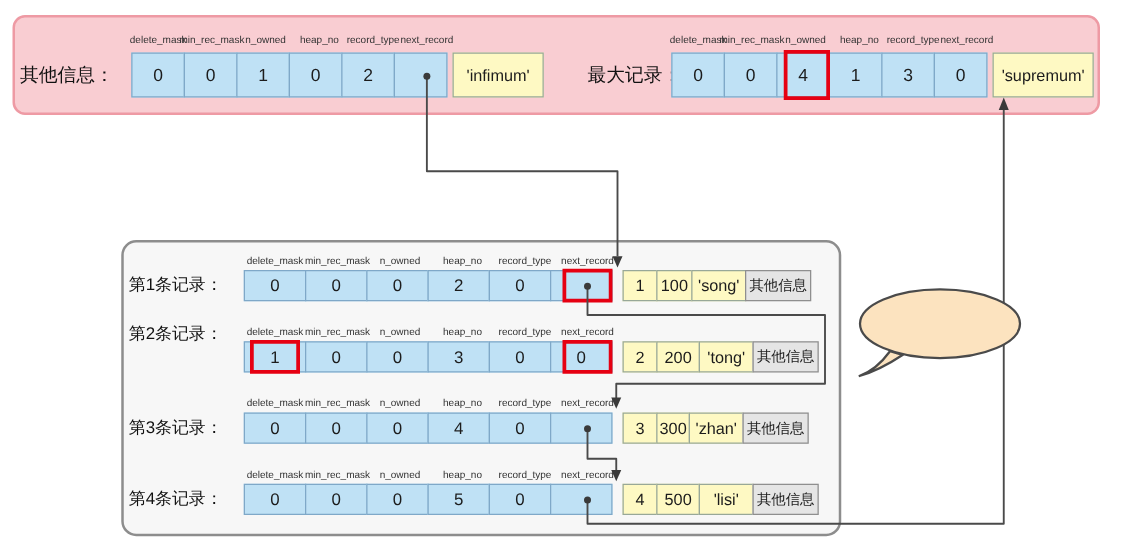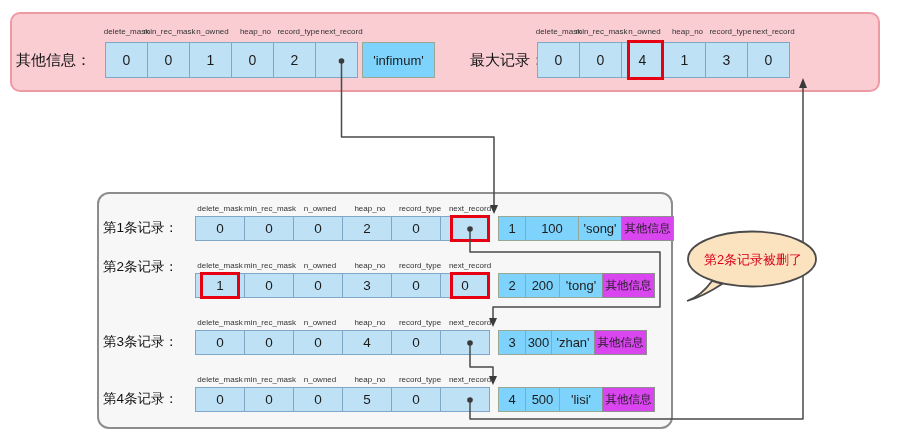--- a/index.html
+++ b/index.html
@@ -15,25 +15,25 @@
   .hdr{width:43px;display:flex;justify-content:center;font-size:8px;color:#333;white-space:nowrap;}
   .rhdr{width:50px;}
   .cellrow{position:absolute;display:flex;z-index:3;}
   .cell{box-sizing:border-box;width:43px;height:36px;border:1px solid #7fa8c8;background:#bfe1f5;
         margin-left:-1px;display:flex;align-items:center;justify-content:center;
         font-size:14px;color:#1c1c1c;}
   .cell:first-child{margin-left:0;}
   .rcell{width:50px;height:25px;font-size:13.5px;}
   .tail{position:absolute;box-sizing:border-box;height:36px;display:flex;align-items:center;
         justify-content:center;font-size:13px;color:#1c1c1c;z-index:3;}
-  .green{background:#7dd3fc;border:1px solid #98a898;}
+  .green{background:#fef9c3;border:1px solid #98a898;}
   .xcell{box-sizing:border-box;height:25px;margin-left:-1px;display:flex;align-items:center;
          justify-content:center;font-size:13px;color:#1c1c1c;}
   .xcell:first-child{margin-left:0;}
-  .gray{background:#d946ef;border:1px solid #8f8f8f;font-size:11.5px;}
+  .gray{background:#e5e5e5;border:1px solid #8f8f8f;font-size:11.5px;}
   .redbox{position:absolute;border:3px solid #e60012;box-sizing:border-box;z-index:5;}
   #wires{position:absolute;left:0;top:0;z-index:10;pointer-events:none;}
   .bubble-text{position:absolute;left:697px;top:251px;width:112px;text-align:center;
                font-size:13px;color:#d9001c;z-index:11;white-space:nowrap;}
 </style>
 </head>
 <body>
 
 <div id="canvas">
 
@@ -68,20 +68,21 @@
     <span class="hdr">next_record</span>
   </div>
   <div class="cellrow" style="left:537px;top:42px">
     <div class="cell">0</div>
     <div class="cell">0</div>
     <div class="cell">4</div>
     <div class="cell">1</div>
     <div class="cell">3</div>
     <div class="cell">0</div>
   </div>
+  <div class="tail green" style="left:794px;top:42px;width:81px">'supremum'</div>
   <div class="redbox" style="left:627px;top:40px;width:37px;height:40px"></div>
 
   <div class="recbox"></div>
 
   <div class="label rlabel" style="left:103px;top:219px">第1条记录：</div>
   <div class="hdrrow" style="left:195px;top:204px">
     <span class="hdr rhdr">delete_mask</span>
     <span class="hdr rhdr">min_rec_mask</span>
     <span class="hdr rhdr">n_owned</span>
     <span class="hdr rhdr">heap_no</span>
@@ -91,21 +92,21 @@
   <div class="cellrow" style="left:195px;top:216px">
     <div class="cell rcell">0</div>
     <div class="cell rcell">0</div>
     <div class="cell rcell">0</div>
     <div class="cell rcell">2</div>
     <div class="cell rcell">0</div>
     <div class="cell rcell"></div>
   </div>
   <div class="cellrow" style="left:498px;top:216px">
     <div class="xcell green" style="width:28px">1</div>
-    <div class="xcell green" style="width:54px">100</div>
+    <div class="xcell green" style="width:29px">100</div>
     <div class="xcell green" style="width:44px">'song'</div>
     <div class="xcell gray" style="width:53px">其他信息</div>
   </div>
   <div class="redbox" style="left:450px;top:215px;width:40px;height:27px"></div>
 
   <div class="label rlabel" style="left:103px;top:258px">第2条记录：</div>
   <div class="hdrrow" style="left:195px;top:261px">
     <span class="hdr rhdr">delete_mask</span>
     <span class="hdr rhdr">min_rec_mask</span>
     <span class="hdr rhdr">n_owned</span>
@@ -193,15 +194,14 @@
       <polygon points="490,205 498,205 494,214"></polygon>
       <polygon points="489,318 497,318 493,327"></polygon>
       <polygon points="489,376 497,376 493,385"></polygon>
       <polygon points="799,88 807,88 803,78"></polygon>
     </g>
     <g fill="#fce3bf" stroke="#4a4a4a" stroke-width="1.8">
       <ellipse cx="752" cy="259" rx="64" ry="27.5"></ellipse>
       <path d="M712,281 C704,292 696,298 687,301 C701,297 713,290 722,284 Z"></path>
     </g>
   </svg>
-  <div class="bubble-text">第2条记录被删了</div>
 
 </div>
 
 </body></html>

